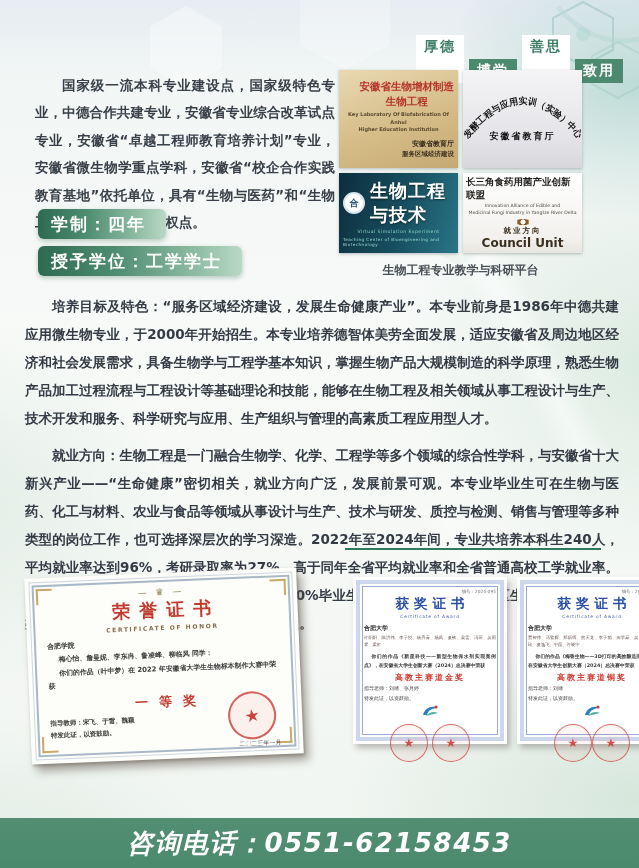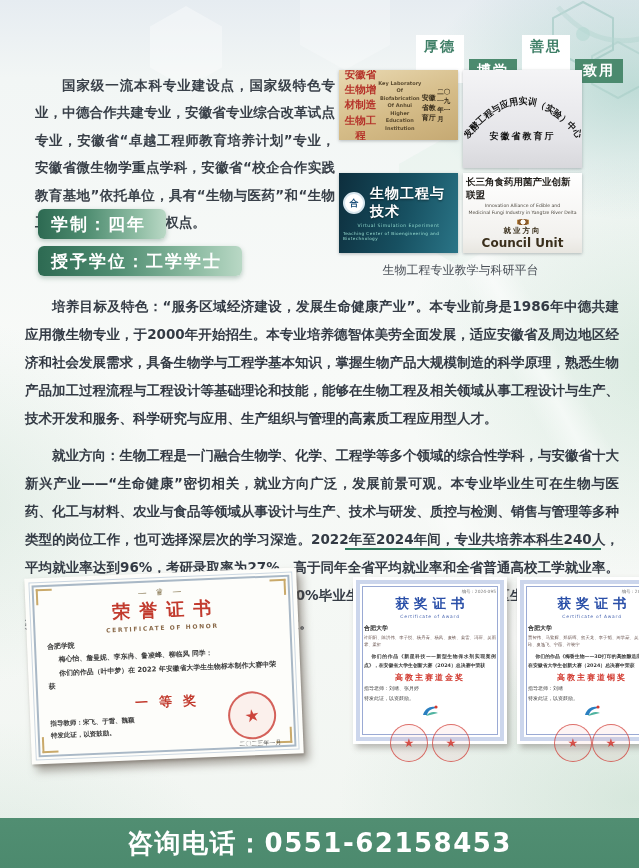--- a/index.html
+++ b/index.html
@@ -31,47 +31,47 @@
   .tag.solid{background:#4b8a6e;color:#ffffff;margin-top:24px;}
 
   
   .intro{position:absolute;left:35px;top:72px;width:300px;font-size:13.5px;line-height:27.4px;
          color:#394049;text-align:justify;text-indent:2em;font-weight:600;}
 
   
   .photos{position:absolute;left:339px;top:70px;width:243px;}
   .pgrid{display:grid;grid-template-columns:119px 119px;gap:5px;}
   .plq{position:relative;overflow:hidden;box-shadow:0 1px 3px rgba(60,70,80,.35);box-sizing:border-box;}
-  .plq-biofab{height:70px;background:linear-gradient(160deg,#e9d9b2 0%,#d5bc88 55%,#c5a973 100%);
-      display:flex;align-items:center;justify-content:center;padding:4px;}
+  .plq-biofab{height:98px;background:linear-gradient(160deg,#e9d9b2 0%,#d5bc88 55%,#c5a973 100%);
+      display:flex;flex-direction:column;align-items:flex-end;justify-content:center;padding:4px;}
   .plq-biofab .cn{color:#b5332a;font-weight:700;font-size:10.5px;line-height:1.45;text-align:center;}
   .plq-biofab .en{color:#5a4a2e;font-weight:700;font-size:5px;line-height:1.5;text-align:center;margin-top:2px;}
   .plq-biofab .org{color:#3a2f1c;font-weight:700;font-size:7px;margin-top:5px;}
   .plq-biofab .date{color:#3a2f1c;font-weight:700;font-size:6.5px;margin-top:1px;}
   .plq-ferment{height:98px;background:linear-gradient(180deg,#f4f4f6 0%,#e4e4e8 70%,#d8d8dc 100%);
       display:flex;flex-direction:column;align-items:center;justify-content:flex-start;padding-top:6px;}
   .plq-ferment .org{color:#111;font-weight:700;font-size:9px;letter-spacing:2px;margin-top:-14px;}
   .plq-virtual{height:80px;background:linear-gradient(105deg,#0d2e3d 0%,#175061 55%,#2a7587 100%);
       display:flex;flex-direction:column;align-items:center;justify-content:center;padding:4px;}
   .plq-virtual .row1{display:flex;align-items:center;gap:5px;}
   .logo-circ{width:18px;height:18px;border-radius:50%;background:#fff;border:2px solid #d8e6ee;
       display:flex;align-items:center;justify-content:center;font-size:9px;color:#1a4e7a;font-weight:700;flex:0 0 auto;}
-  .plq-virtual .t1{color:#fff;font-weight:700;font-size:14px;letter-spacing:1px;text-shadow:0 1px 2px rgba(0,0,0,.5);}
+  .plq-virtual .t1{color:#fff;font-weight:700;font-size:18px;letter-spacing:1px;text-shadow:0 1px 2px rgba(0,0,0,.5);}
   .plq-virtual .e1{color:#8fd8cc;font-size:4.5px;margin-top:2px;letter-spacing:.5px;}
   .plq-virtual .t2{color:#fff;font-weight:700;font-size:12.5px;letter-spacing:1.5px;margin-top:5px;text-shadow:0 1px 2px rgba(0,0,0,.5);}
   .plq-virtual .e2{color:#9adfd2;font-size:4.2px;margin-top:3px;letter-spacing:.4px;}
   .plq-alliance{height:80px;background:linear-gradient(180deg,#ffffff 0%,#f2f1ee 80%,#e8e6e0 100%);
       display:flex;flex-direction:column;align-items:center;justify-content:center;padding:3px;}
   .plq-alliance .t{color:#1f1c18;font-weight:700;font-size:9.5px;}
   .plq-alliance .e{color:#4a453c;font-size:4.6px;line-height:1.45;text-align:center;margin-top:1px;}
   .knot{width:16px;height:16px;border-radius:50%;margin:3px auto 1px;
       background:radial-gradient(circle at 50% 50%, #fdfbf7 0 28%, #8a5a2a 32% 58%, #b98a4a 60% 72%, transparent 74%);}
   .plq-alliance .u1{color:#3a2f1c;font-weight:700;font-size:7.5px;letter-spacing:2px;}
   .plq-alliance .u2{color:#3a2f1c;font-weight:700;font-size:12px;}
-  .photo-caption{margin-top:9px;text-align:center;font-size:12px;font-weight:400;color:#494f57;}
+  .photo-caption{margin-top:9px;text-align:center;font-size:12px;font-weight:700;color:#494f57;}
 
   
   .pill{position:absolute;left:38px;height:30px;line-height:30px;border-radius:6px;color:#fff;
         font-weight:700;font-size:17px;letter-spacing:2px;padding:0 20px 0 13px;
         background:linear-gradient(90deg,#2d6a52 0%,#4f8d71 38%,#8fbda4 78%,#b9d8c5 100%);
         box-shadow:0 2px 5px rgba(60,110,85,.35);}
   .pill.p1{top:209px;}
   .pill.p2{top:246px;}
 
   
@@ -128,21 +128,21 @@
   .ac-seal{position:absolute;width:36px;height:36px;border-radius:50%;border:1.5px solid rgba(208,52,45,.7);
       background:rgba(228,72,60,.06);display:flex;align-items:center;justify-content:center;
       color:rgba(208,52,45,.85);font-size:12px;}
   .ac-seal.l{left:26px;top:0;}
   .ac-seal.r{right:26px;top:0;}
 
   
   .footer{position:absolute;left:0;right:0;bottom:0;height:50px;
       background:linear-gradient(180deg,#55917590,#4c8a6e),#4c8a6e;
       display:flex;align-items:center;justify-content:center;}
-  .footer-text{color:#fff;font-size:26px;font-weight:700;letter-spacing:1.5px;}
+  .footer-text{color:#fff;font-size:26px;font-weight:700;font-style:italic;letter-spacing:1.5px;}
 </style>
 </head>
 <body>
 
 <div class="page">
 
   <div class="hex h1"></div>
   <div class="hex h2"></div>
   <div class="hex h3"></div>
   <svg class="molecule" width="190" height="130" viewBox="0 0 190 130">
@@ -172,21 +172,21 @@
       <div class="plq plq-biofab">
         <div class="cn">
           <div>安徽省生物增材制造</div>
           <div>生物工程</div>
         </div>
         <div class="en">
           <div>Key Laboratory Of Biofabrication Of Anhui</div>
           <div>Higher Education Institution</div>
         </div>
         <div class="org">安徽省教育厅</div>
-        <div class="date">二〇一九年一月</div>
+        <div class="date">服务区域经济建设</div>
       </div>
 
       <div class="plq plq-ferment">
         <svg width="118" height="68" viewBox="0 0 118 68">
           <defs>
               <path id="arcp" d="M 6 60 Q 59 -4 112 60" fill="none"></path>
             </defs>
           <text font-size="9" font-weight="bold" fill="#141414" font-family="DejaVu Sans, sans-serif">
             <textPath href="#arcp" startOffset="50%" text-anchor="middle">发酵工程与应用实训（实验）中心</textPath>
           </text>

